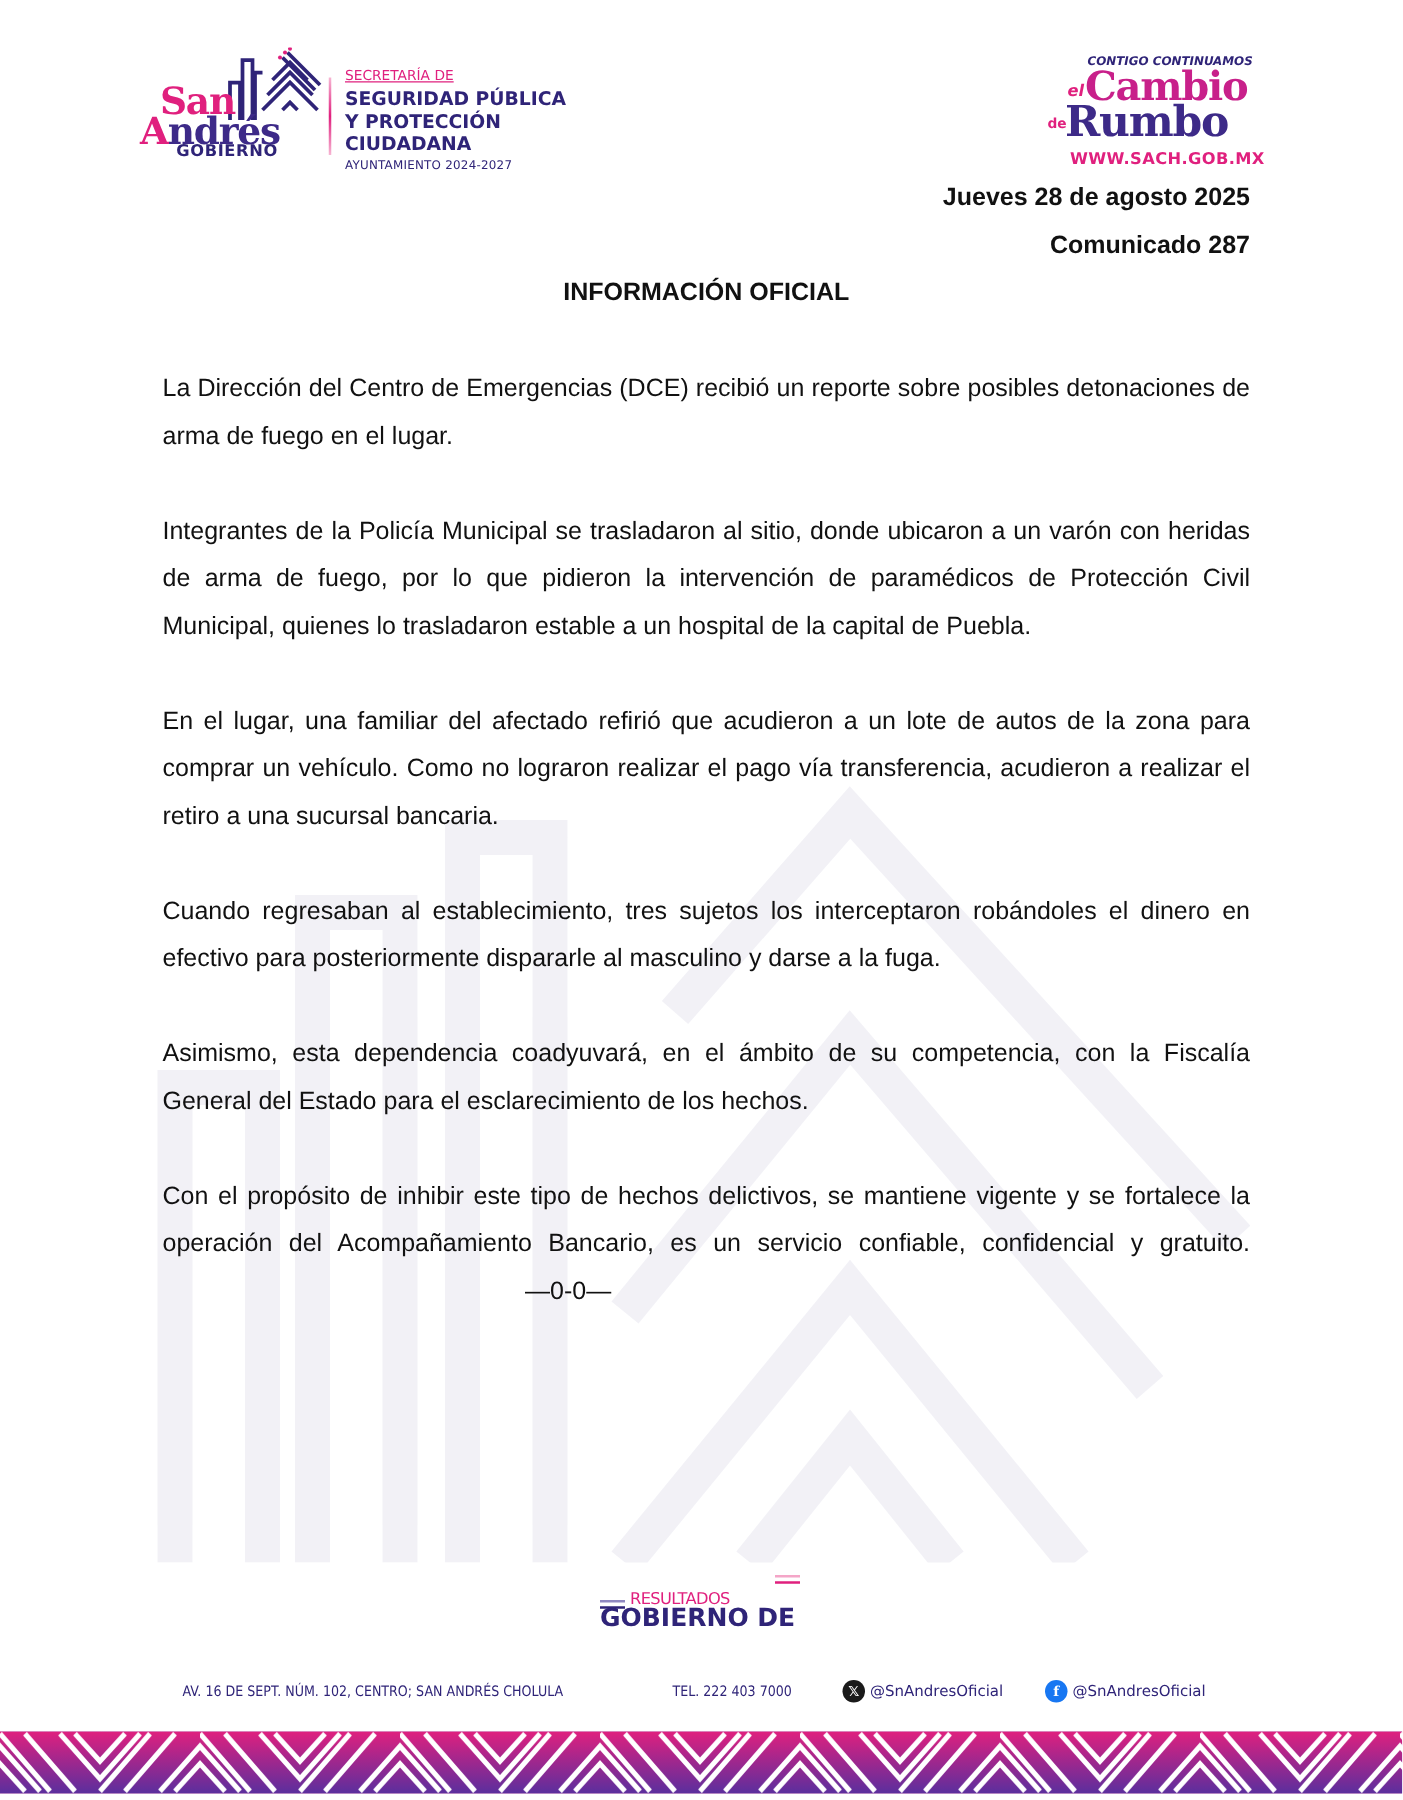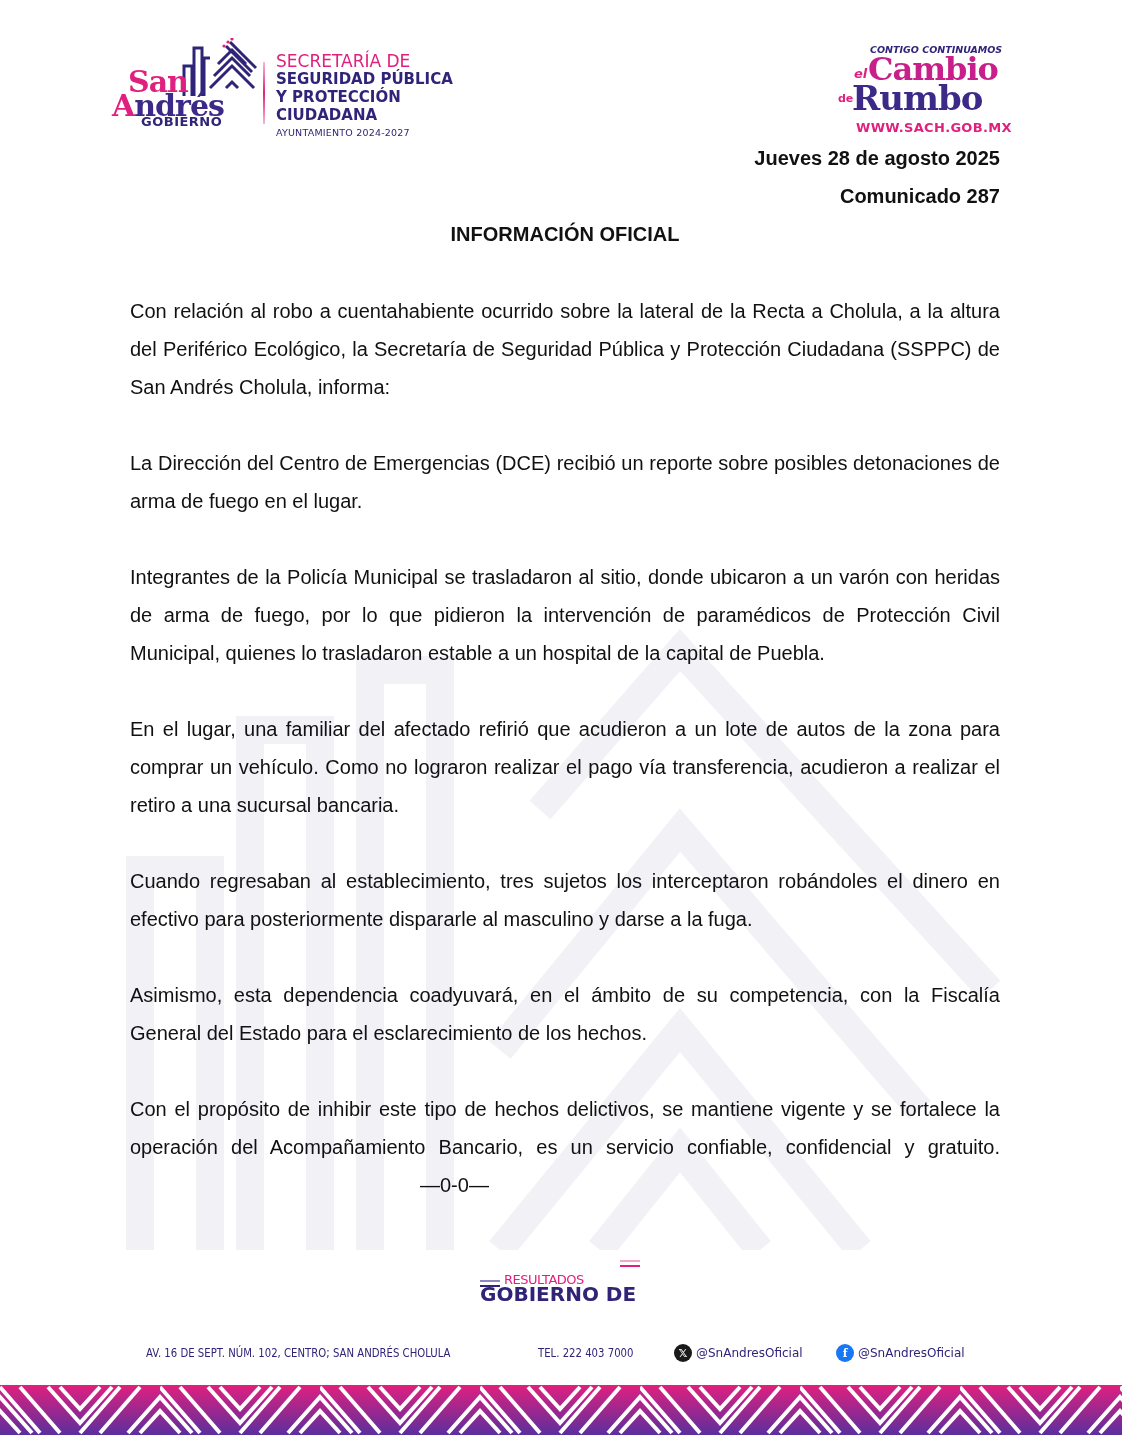--- a/index.html
+++ b/index.html
@@ -10,21 +10,21 @@
 
   
   .logo-left { position: absolute; left: 108px; top: 38px; width: 360px; height: 108px; }
   .logo-left .sa-icon { position: absolute; left: 72px; top: 0; width: 78px; height: 60px; }
   .logo-left .san { position: absolute; left: 20px; top: 26px; font-family: "DejaVu Serif", serif; font-weight: bold; font-size: 30px; color: #e0207e; letter-spacing: -1px; }
   .logo-left .andres { position: absolute; left: 4px; top: 50px; font-family: "DejaVu Serif", serif; font-weight: bold; font-size: 30px; color: #3d2a88; letter-spacing: -1px; }
   .logo-left .andres .A { color: #e0207e; }
   .logo-left .cholula { position: absolute; left: 33px; top: 76px; font-family: "DejaVu Sans", sans-serif; font-weight: bold; font-size: 13px; color: #2f2478; letter-spacing: 0.5px; }
   .logo-left .divider { position: absolute; left: 155px; top: 24px; width: 2px; height: 62px; background: linear-gradient(#f7b6d3, #e0207e, #f7b6d3); }
   .logo-left .sec { position: absolute; left: 168px; top: 14px; line-height: 18px; }
-  .logo-left .sec .l1 { font-family: "DejaVu Sans", sans-serif; font-size: 17px; color: #e0207e; display: block; }
+  .logo-left .sec .l1 { font-family: "DejaVu Sans", sans-serif; font-size: 11px; color: #e0207e; display: block; text-decoration: underline; }
   .logo-left .sec .l2 { font-family: "DejaVu Sans", sans-serif; font-weight: bold; font-size: 15px; color: #2f2478; display: block; }
   .logo-left .sec .l5 { font-family: "DejaVu Sans", sans-serif; font-size: 9.5px; color: #2f2478; display: block; margin-top: 0px; letter-spacing: 0.2px; }
 
   
   .logo-right { position: absolute; left: 836px; top: 44px; width: 200px; height: 96px; }
   .logo-right .contigo { position: absolute; left: 34px; top: 0; font-family: "DejaVu Sans", sans-serif; font-weight: bold; font-style: italic; font-size: 9.5px; color: #2f2478; }
   .logo-right .el { position: absolute; left: 18px; top: 22px; font-family: "DejaVu Sans", sans-serif; font-weight: bold; font-style: italic; font-size: 13px; color: #e0207e; }
   .logo-right .cambio { position: absolute; left: 32px; top: 6px; font-family: "DejaVu Serif", serif; font-weight: bold; font-size: 32px; color: #c8208a; letter-spacing: -1px; }
   .logo-right .de { position: absolute; left: 2px; top: 48px; font-family: "DejaVu Sans", sans-serif; font-weight: bold; font-size: 11px; color: #e0207e; }
   .logo-right .rumbo { position: absolute; left: 16px; top: 34px; font-family: "DejaVu Serif", serif; font-weight: bold; font-size: 34px; color: #3d2a88; letter-spacing: -1px; }
@@ -116,21 +116,20 @@
   <span class="de">de</span>
   <span class="rumbo">Rumbo</span>
   <span class="url">WWW.SACH.GOB.MX</span>
 </div>
 
 <div class="meta date">Jueves 28 de agosto 2025</div>
 <div class="meta num">Comunicado 287</div>
 <div class="doc-title">INFORMACIÓN OFICIAL</div>
 
 <div class="content">
-  <p>Con relación al robo a cuentahabiente ocurrido sobre la lateral de la Recta a Cholula, a la altura del Periférico Ecológico, la Secretaría de Seguridad Pública y Protección Ciudadana (SSPPC) de San Andrés Cholula, informa:</p>
   <p>La Dirección del Centro de Emergencias (DCE) recibió un reporte sobre posibles detonaciones de arma de fuego en el lugar.</p>
   <p>Integrantes de la Policía Municipal se trasladaron al sitio, donde ubicaron a un varón con heridas de arma de fuego, por lo que pidieron la intervención de paramédicos de Protección Civil Municipal, quienes lo trasladaron estable a un hospital de la capital de Puebla.</p>
   <p>En el lugar, una familiar del afectado refirió que acudieron a un lote de autos de la zona para comprar un vehículo. Como no lograron realizar el pago vía transferencia, acudieron a realizar el retiro a una sucursal bancaria.</p>
   <p>Cuando regresaban al establecimiento, tres sujetos los interceptaron robándoles el dinero en efectivo para posteriormente dispararle al masculino y darse a la fuga.</p>
   <p>Asimismo, esta dependencia coadyuvará, en el ámbito de su competencia, con la Fiscalía General del Estado para el esclarecimiento de los hechos.</p>
   <p class="last"><span>Con el propósito de inhibir este tipo de hechos delictivos, se mantiene vigente y se fortalece la operación del Acompañamiento Bancario, es un servicio confiable, confidencial y gratuito.</span><span class="end-mark">—0-0—</span></p>
 </div>
 
 <div class="gob">
   <span class="g1">GOBIERNO DE</span>

